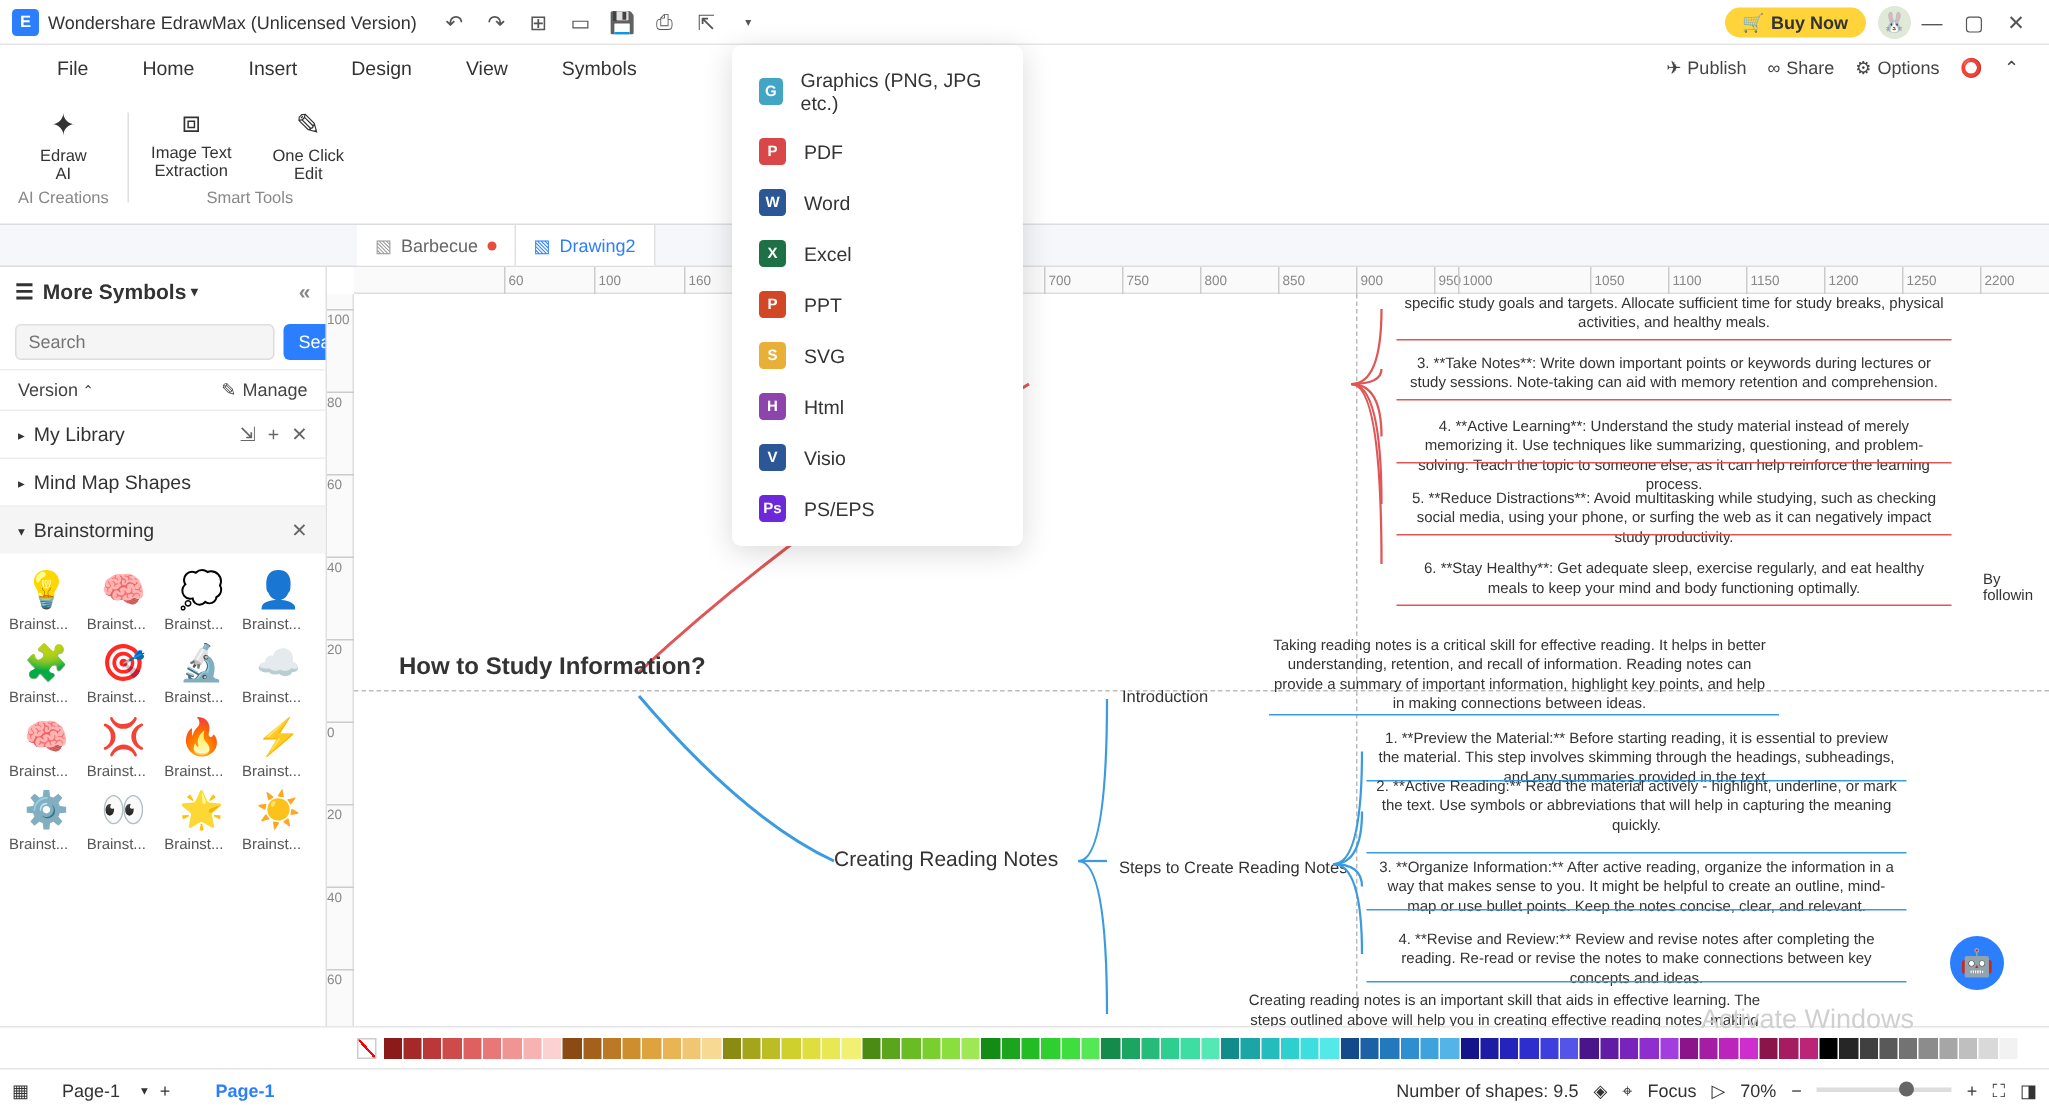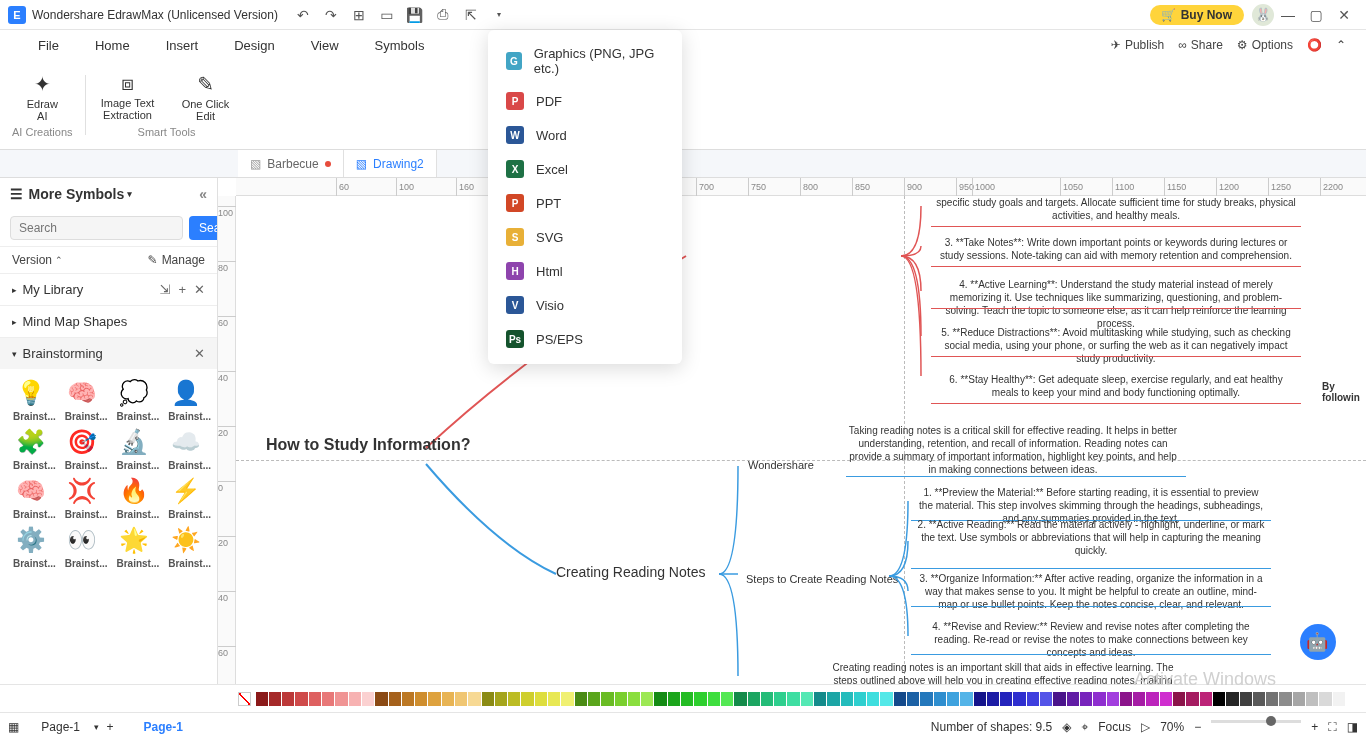--- a/index.html
+++ b/index.html
@@ -43,56 +43,56 @@
 .search-row { display:flex; padding:6px 10px; gap:6px;}
 .search-input { flex:1; border:1px solid #ddd; border-radius:4px; padding:4px 8px; font-size:12px; background:#f5f5f5;}
 .search-btn { background:#2b7fff; color:#fff; border:none; border-radius:4px; padding:4px 10px; font-size:12px;}
 .lib-row { display:flex; align-items:center; padding:6px 12px; font-size:12px; color:#444; border-top:1px solid #eee;}
 .lib-row .manage { margin-left:auto; display:flex; align-items:center; gap:4px;}
 .section-row { display:flex; align-items:center; padding:8px 12px; font-size:13px; border-top:1px solid #eee;}
 .section-row .section-icons { margin-left:auto; display:flex; gap:8px; color:#666;}
 .shapes-grid { display:grid; grid-template-columns: repeat(4, 1fr); gap:2px; padding:6px; overflow-y:auto;}
 .shape-cell { display:flex; flex-direction:column; align-items:center; font-size:10px; color:#555;}
 .shape-cell .shape-icon { width:36px;height:36px; display:flex;align-items:center;justify-content:center; font-size:24px;}
-.shape-cell .shape-label { text-overflow:ellipsis; overflow:hidden; white-space:nowrap; width:100%; text-align:right;font-weight:bold;}
+.shape-cell .shape-label { text-overflow:ellipsis; overflow:hidden; white-space:nowrap; width:100%; text-align:left;}
 
 
 .canvas-wrap { flex:1; position:relative; background:#fff; overflow:hidden;}
 .ruler-h { position:absolute; top:0; left:18px; right:0; height:18px; background:#fafafa; border-bottom:1px solid #ddd; font-size:9px; color:#888; display:flex;}
 .ruler-v { position:absolute; top:18px; left:0; width:18px; bottom:0; background:#fafafa; border-right:1px solid #ddd;}
 .ruler-tick { position:absolute; border-left:1px solid #ccc; height:18px; padding-left:2px; line-height:18px;}
 .ruler-vtick { position:absolute; border-top:1px solid #ccc; width:18px; font-size:9px; color:#888; padding-top:1px;}
 .canvas { position:absolute; top:18px; left:18px; right:0; bottom:0; background:#fff;}
 .dashed-h { position:absolute; border-top:1px dashed #bbb; left:0; right:0;}
 .dashed-v { position:absolute; border-left:1px dashed #bbb; top:0; bottom:0;}
 
 .root-node { position:absolute; left:30px; top:240px; font-size:16px; font-weight:700; color:#333;}
 .mind-branch { position:absolute; font-size:12px; font-weight:600; color:#333;}
 .mind-text { position:absolute; font-size:10px; color:#333; text-align:center; line-height:1.3;}
 .hr-line { position:absolute; height:1px;}
 .red-line { background:#e05555;}
 .blue-line { background:#3a9be0;}
-.followup { position:absolute; font-size:10px; color:#333;font-weight:bold;}
+.followup { position:absolute; font-size:10px; color:#333;}
 
 
 .export-menu { position:absolute; top:30px; left:488px; width:194px; background:#fff; border-radius:6px; box-shadow: 0 4px 20px rgba(0,0,0,0.15); padding:8px 0; z-index:100;}
 .export-item { display:flex; align-items:center; gap:12px; padding:8px 18px; font-size:13px; cursor:pointer;}
 .export-icon { width:18px; height:18px; border-radius:3px; display:flex;align-items:center;justify-content:center;font-size:10px;color:#fff;font-weight:bold;}
 
 
 .colorbar { height:28px; display:flex; align-items:center; padding:0 8px 0 238px; background:#fff; border-top:1px solid #e5e5e5; gap:1px;}
 .color-sw { width:14px; height:14px; cursor:pointer;}
 .nocolor { width:14px;height:14px;border:1px solid #ccc; position:relative;}
 .nocolor::after{content:'';position:absolute;top:0;left:0;right:0;bottom:0;background:linear-gradient(to top right, transparent 45%, red 45%, red 55%, transparent 55%);}
 
 
 .statusbar { height:28px; display:flex; align-items:center; background:#fff; border-top:1px solid #e5e5e5; font-size:12px; padding:0 8px;}
 .page-tabs { display:flex; align-items:center; gap:8px; padding-left:8px;}
 .page-tab { color:#2b7fff; font-weight:500; padding:0 6px;}
-.status-right { margin-left:auto; display:flex; gap:10px;}
+.status-right { margin-left:auto; display:flex; align-items:center; gap:10px;}
 .zoom-slider { width:90px; height:3px; background:#ddd; position:relative;}
 .zoom-thumb { width:10px;height:10px;border-radius:50%;background:#666;position:absolute;top:-4px;left:55px;}
 
 .chat-fab { position:absolute; right:30px; bottom:80px; width:36px;height:36px;border-radius:50%;background:#2b7fff;display:flex;align-items:center;justify-content:center;color:#fff;font-size:18px;}
 .watermark { position:absolute; right:90px; bottom:50px; color:#d0d0d0; font-size:18px;}
 
 svg.curve { position:absolute; overflow:visible; pointer-events:none;}
 </style>
 </head>
 <body>
@@ -356,21 +356,21 @@
           <div class="hr-line red-line" style="left: 695px; top: 207px; width: 370px;"></div>
         </div>
       <div class="followup" style="left:1086px;top:185px;">By followin</div>
 
       <div class="mind-branch" style="left:320px;top:368px;font-size:14px;font-weight:400;">Creating Reading Notes</div>
       <svg class="curve" style="top:260px;left:480px;" width="40" height="240">
         <path d="M 3 118 Q 22 118 22 10" stroke="#3a9be0" stroke-width="1.5" fill="none"></path>
         <path d="M 3 118 Q 22 118 22 118" stroke="#3a9be0" stroke-width="1.5" fill="none"></path>
         <path d="M 3 118 Q 22 118 22 220" stroke="#3a9be0" stroke-width="1.5" fill="none"></path>
       </svg>
-      <div class="mind-text" style="left:512px;top:262px;font-size:11px;">Wondershare</div>
+      <div class="mind-text" style="left:512px;top:262px;font-size:11px;">Introduction</div>
       <div class="mind-text" style="left:612px;top:228px;width:330px;">Taking reading notes is a critical skill for effective reading. It helps in better understanding, retention, and recall of information. Reading notes can provide a summary of important information, highlight key points, and help in making connections between ideas.</div>
       <div class="hr-line blue-line" style="left:610px;top:280px;width:340px;"></div>
 
       <div class="mind-text" style="left:510px;top:376px;font-size:11px;">Steps to Create Reading Notes</div>
       <svg class="curve" style="top:290px;left:650px;" width="40" height="180">
         <path d="M 3 90 Q 22 90 22 15" stroke="#3a9be0" stroke-width="1.5" fill="none"></path>
         <path d="M 3 90 Q 22 90 22 55" stroke="#3a9be0" stroke-width="1.5" fill="none"></path>
         <path d="M 3 90 Q 22 90 22 105" stroke="#3a9be0" stroke-width="1.5" fill="none"></path>
         <path d="M 3 90 Q 22 90 22 150" stroke="#3a9be0" stroke-width="1.5" fill="none"></path>
       </svg>
@@ -528,19 +528,19 @@
     </div>
     <div class="export-item">
       <div class="export-icon" style="background:#8e44ad">H</div>
       <span>Html</span>
     </div>
     <div class="export-item">
       <div class="export-icon" style="background:#2b5797">V</div>
       <span>Visio</span>
     </div>
     <div class="export-item">
-      <div class="export-icon" style="background:#14532d">Ps</div>
+      <div class="export-icon" style="background:#6d28d9">Ps</div>
       <span>PS/EPS</span>
     </div>
   </div>
 
 <div class="chat-fab">🤖</div>
 <div class="watermark">Activate Windows</div>
 
 </body></html>

